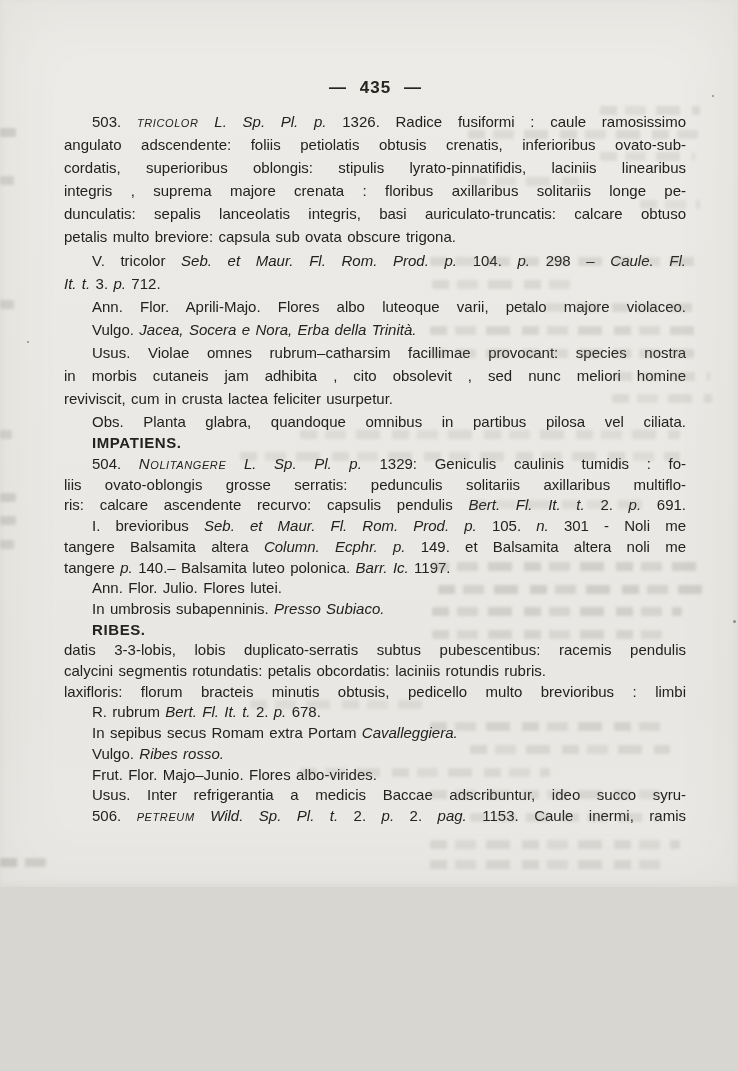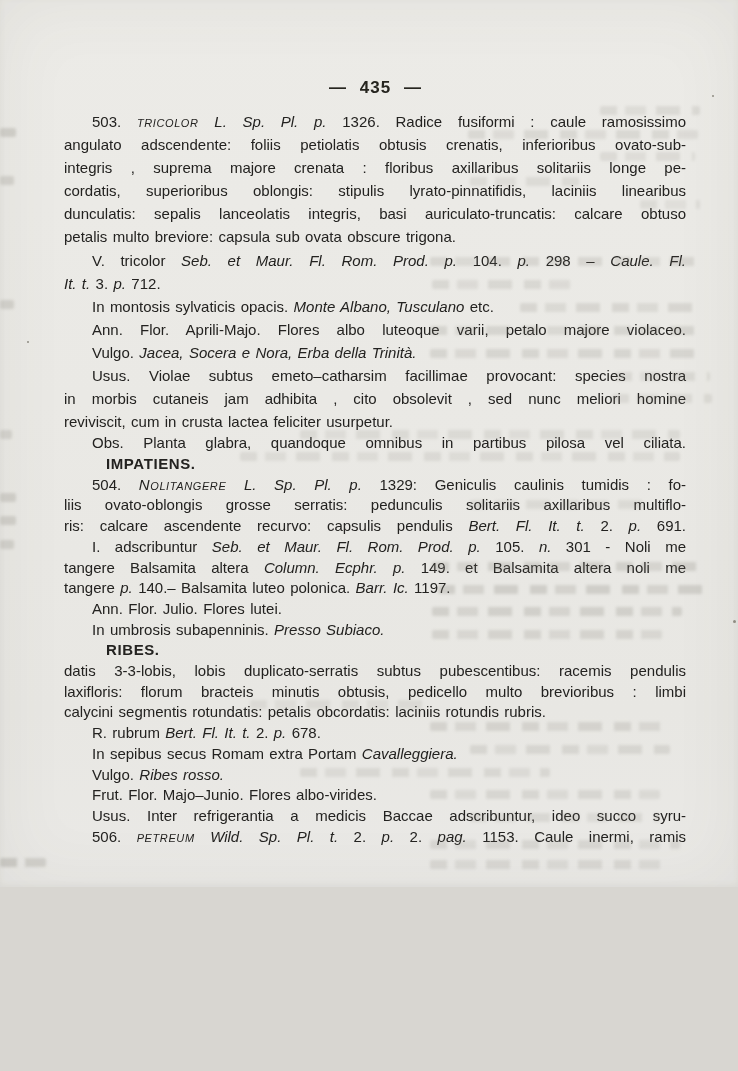--- a/index.html
+++ b/index.html
@@ -36,21 +36,21 @@
     line-height: 20.7px;
     text-align: left;
     word-spacing: 1.2px;
   }
   .text-block .line:nth-child(-n+14) { line-height: 23.1px; }
   .line.indent { text-indent: 28px; }
   .line.justify { text-align: justify; text-align-last: justify; }
   .seg-normal { font-style: normal; }
   .seg-italic { font-style: italic; }
   .seg-taxon  { font-style: italic; font-variant: small-caps; letter-spacing: 0.6px; }
-  .seg-caps   { letter-spacing: 0.6px; font-weight: bold; margin-left: 14px; }
+  .seg-caps   { letter-spacing: 0.6px; font-weight: bold; }
   
   .ghost {
     position: absolute;
     height: 9px;
     filter: blur(1.4px);
     border-radius: 2px;
     background: repeating-linear-gradient(90deg,
       rgba(125,122,112,0.55) 0 17px, rgba(125,122,112,0) 17px 25px,
       rgba(125,122,112,0.45) 25px 46px, rgba(125,122,112,0) 46px 56px,
       rgba(125,122,112,0.55) 56px 80px, rgba(125,122,112,0) 80px 92px);
@@ -58,46 +58,45 @@
   .speck { position: absolute; background: #8f8c83; border-radius: 50%; }
 </style>
 </head>
 <body>
 
 <div class="scan-page">
   <div class="page-header">— 435 —</div>
   <div class="text-block">
       <div class="line indent justify"><span class="seg-normal">503. </span><span class="seg-taxon">tricolor</span><span class="seg-normal"> </span><span class="seg-italic">L. Sp. Pl. p.</span><span class="seg-normal"> 1326. Radice fusiformi : caule ramosissimo</span></div>
       <div class="line justify"><span class="seg-normal">angulato adscendente: foliis petiolatis obtusis crenatis, inferioribus ovato-sub-</span></div>
+      <div class="line justify"><span class="seg-normal">cordatis, superioribus oblongis: stipulis lyrato-pinnatifidis, laciniis linearibus</span></div>
       <div class="line justify"><span class="seg-normal">integris , suprema majore crenata : floribus axillaribus solitariis longe pe-</span></div>
-      <div class="line justify"><span class="seg-normal">cordatis, superioribus oblongis: stipulis lyrato-pinnatifidis, laciniis linearibus</span></div>
       <div class="line justify"><span class="seg-normal">dunculatis: sepalis lanceolatis integris, basi auriculato-truncatis: calcare obtuso</span></div>
       <div class="line"><span class="seg-normal">petalis multo breviore: capsula sub ovata obscure trigona.</span></div>
       <div class="line indent justify"><span class="seg-normal">V. tricolor </span><span class="seg-italic">Seb. et Maur. Fl. Rom. Prod. p.</span><span class="seg-normal"> 104. </span><span class="seg-italic">p.</span><span class="seg-normal"> 298 – </span><span class="seg-italic">Caule. Fl.</span></div>
       <div class="line"><span class="seg-italic">It. t.</span><span class="seg-normal"> 3. </span><span class="seg-italic">p.</span><span class="seg-normal"> 712.</span></div>
-      <div class="line indent"><span class="seg-normal">In montosis sylvaticis opacis. </span><span class="seg-italic">Monte Albano, Tusculano</span><span class="seg-normal"> etc.</span></div>
       <div class="line indent justify"><span class="seg-normal">Ann. Flor. Aprili-Majo. Flores albo luteoque varii, petalo majore violaceo.</span></div>
       <div class="line indent"><span class="seg-normal">Vulgo. </span><span class="seg-italic">Jacea, Socera e Nora, Erba della Trinità.</span></div>
-      <div class="line indent justify"><span class="seg-normal">Usus. Violae subtus emeto–catharsim facillimae provocant: species nostra</span></div>
+      <div class="line indent justify"><span class="seg-normal">Usus. Violae omnes rubrum–catharsim facillimae provocant: species nostra</span></div>
       <div class="line justify"><span class="seg-normal">in morbis cutaneis jam adhibita , cito obsolevit , sed nunc meliori homine</span></div>
       <div class="line"><span class="seg-normal">reviviscit, cum in crusta lactea feliciter usurpetur.</span></div>
       <div class="line indent justify"><span class="seg-normal">Obs. Planta glabra, quandoque omnibus in partibus pilosa vel ciliata.</span></div>
       <div class="line indent"><span class="seg-caps">IMPATIENS.</span></div>
       <div class="line indent justify"><span class="seg-normal">504. </span><span class="seg-taxon">Nolitangere</span><span class="seg-normal"> </span><span class="seg-italic">L. Sp. Pl. p.</span><span class="seg-normal"> 1329: Geniculis caulinis tumidis : fo-</span></div>
       <div class="line justify"><span class="seg-normal">liis ovato-oblongis grosse serratis: pedunculis solitariis axillaribus multiflo-</span></div>
       <div class="line justify"><span class="seg-normal">ris: calcare ascendente recurvo: capsulis pendulis </span><span class="seg-italic">Bert. Fl. It. t.</span><span class="seg-normal"> 2. </span><span class="seg-italic">p.</span><span class="seg-normal"> 691.</span></div>
-      <div class="line indent justify"><span class="seg-normal">I. adscribuntur </span><span class="seg-italic">Seb. et Maur. Fl. Rom. Prod. p.</span><span class="seg-normal"> 105. </span><span class="seg-italic">n.</span><span class="seg-normal"> 301 - Noli me</span></div>
+      <div class="line indent justify"><span class="seg-normal">I. brevioribus </span><span class="seg-italic">Seb. et Maur. Fl. Rom. Prod. p.</span><span class="seg-normal"> 105. </span><span class="seg-italic">n.</span><span class="seg-normal"> 301 - Noli me</span></div>
       <div class="line justify"><span class="seg-normal">tangere Balsamita altera </span><span class="seg-italic">Column. Ecphr. p.</span><span class="seg-normal"> 149. et Balsamita altera noli me</span></div>
       <div class="line"><span class="seg-normal">tangere </span><span class="seg-italic">p.</span><span class="seg-normal"> 140.– Balsamita luteo polonica. </span><span class="seg-italic">Barr. Ic.</span><span class="seg-normal"> 1197.</span></div>
       <div class="line indent"><span class="seg-normal">Ann. Flor. Julio. Flores lutei.</span></div>
       <div class="line indent"><span class="seg-normal">In umbrosis subapenninis. </span><span class="seg-italic">Presso Subiaco.</span></div>
       <div class="line indent"><span class="seg-caps">RIBES.</span></div>
       <div class="line justify"><span class="seg-normal">datis 3-3-lobis, lobis duplicato-serratis subtus pubescentibus: racemis pendulis</span></div>
+      <div class="line"><span class="seg-normal">calycini segmentis rotundatis: petalis obcordatis: laciniis rotundis rubris.</span></div>
       <div class="line justify"><span class="seg-normal">laxifloris: florum bracteis minutis obtusis, pedicello multo brevioribus : limbi</span></div>
-      <div class="line"><span class="seg-normal">calycini segmentis rotundatis: petalis obcordatis: laciniis rotundis rubris.</span></div>
       <div class="line indent"><span class="seg-normal">R. rubrum </span><span class="seg-italic">Bert. Fl. It. t.</span><span class="seg-normal"> 2. </span><span class="seg-italic">p.</span><span class="seg-normal"> 678.</span></div>
       <div class="line indent"><span class="seg-normal">In sepibus secus Romam extra Portam </span><span class="seg-italic">Cavalleggiera.</span></div>
       <div class="line indent"><span class="seg-normal">Vulgo. </span><span class="seg-italic">Ribes rosso.</span></div>
       <div class="line indent"><span class="seg-normal">Frut. Flor. Majo–Junio. Flores albo-virides.</span></div>
       <div class="line indent justify"><span class="seg-normal">Usus. Inter refrigerantia a medicis Baccae adscribuntur, ideo succo syru-</span></div>
       <div class="line indent justify"><span class="seg-normal">506. </span><span class="seg-taxon">petreum</span><span class="seg-normal"> </span><span class="seg-italic">Wild. Sp. Pl. t.</span><span class="seg-normal"> 2. </span><span class="seg-italic">p.</span><span class="seg-normal"> 2. </span><span class="seg-italic">pag.</span><span class="seg-normal"> 1153. Caule inermi, ramis</span></div>
     </div>
 <div class="ghost" style="left: 600px; top: 106px; width: 100px; opacity: 0.28;"></div>
     <div class="ghost" style="left: 468px; top: 130px; width: 230px; opacity: 0.3;"></div>
     <div class="ghost" style="left: 600px; top: 152px; width: 95px; opacity: 0.26;"></div>

